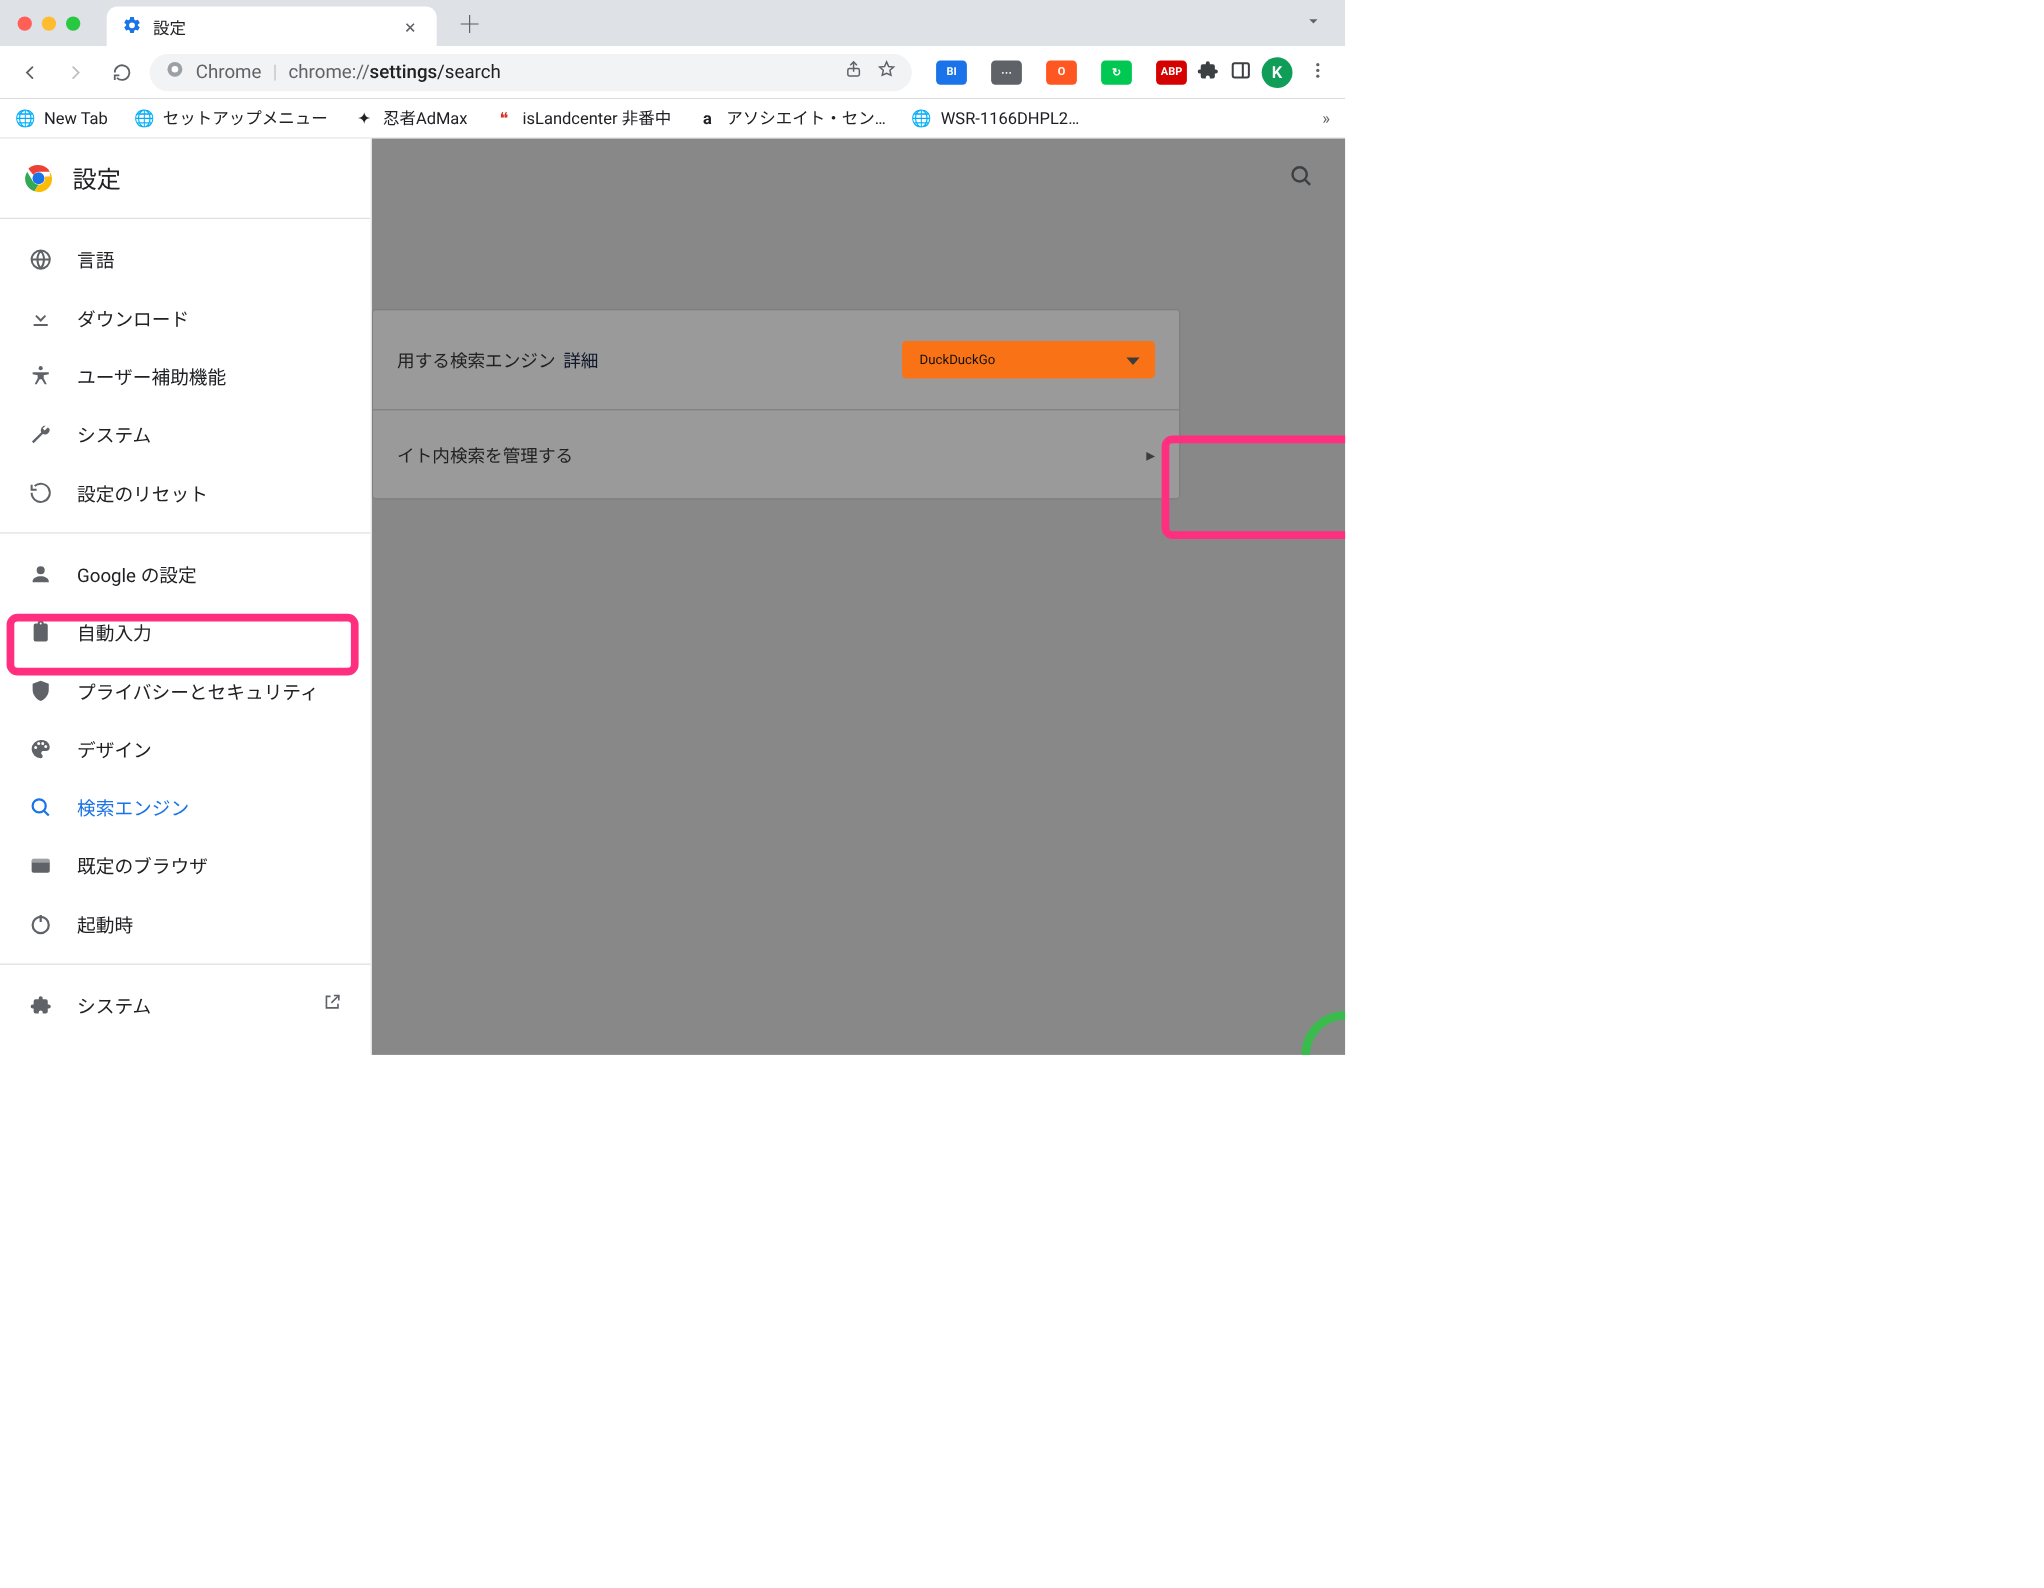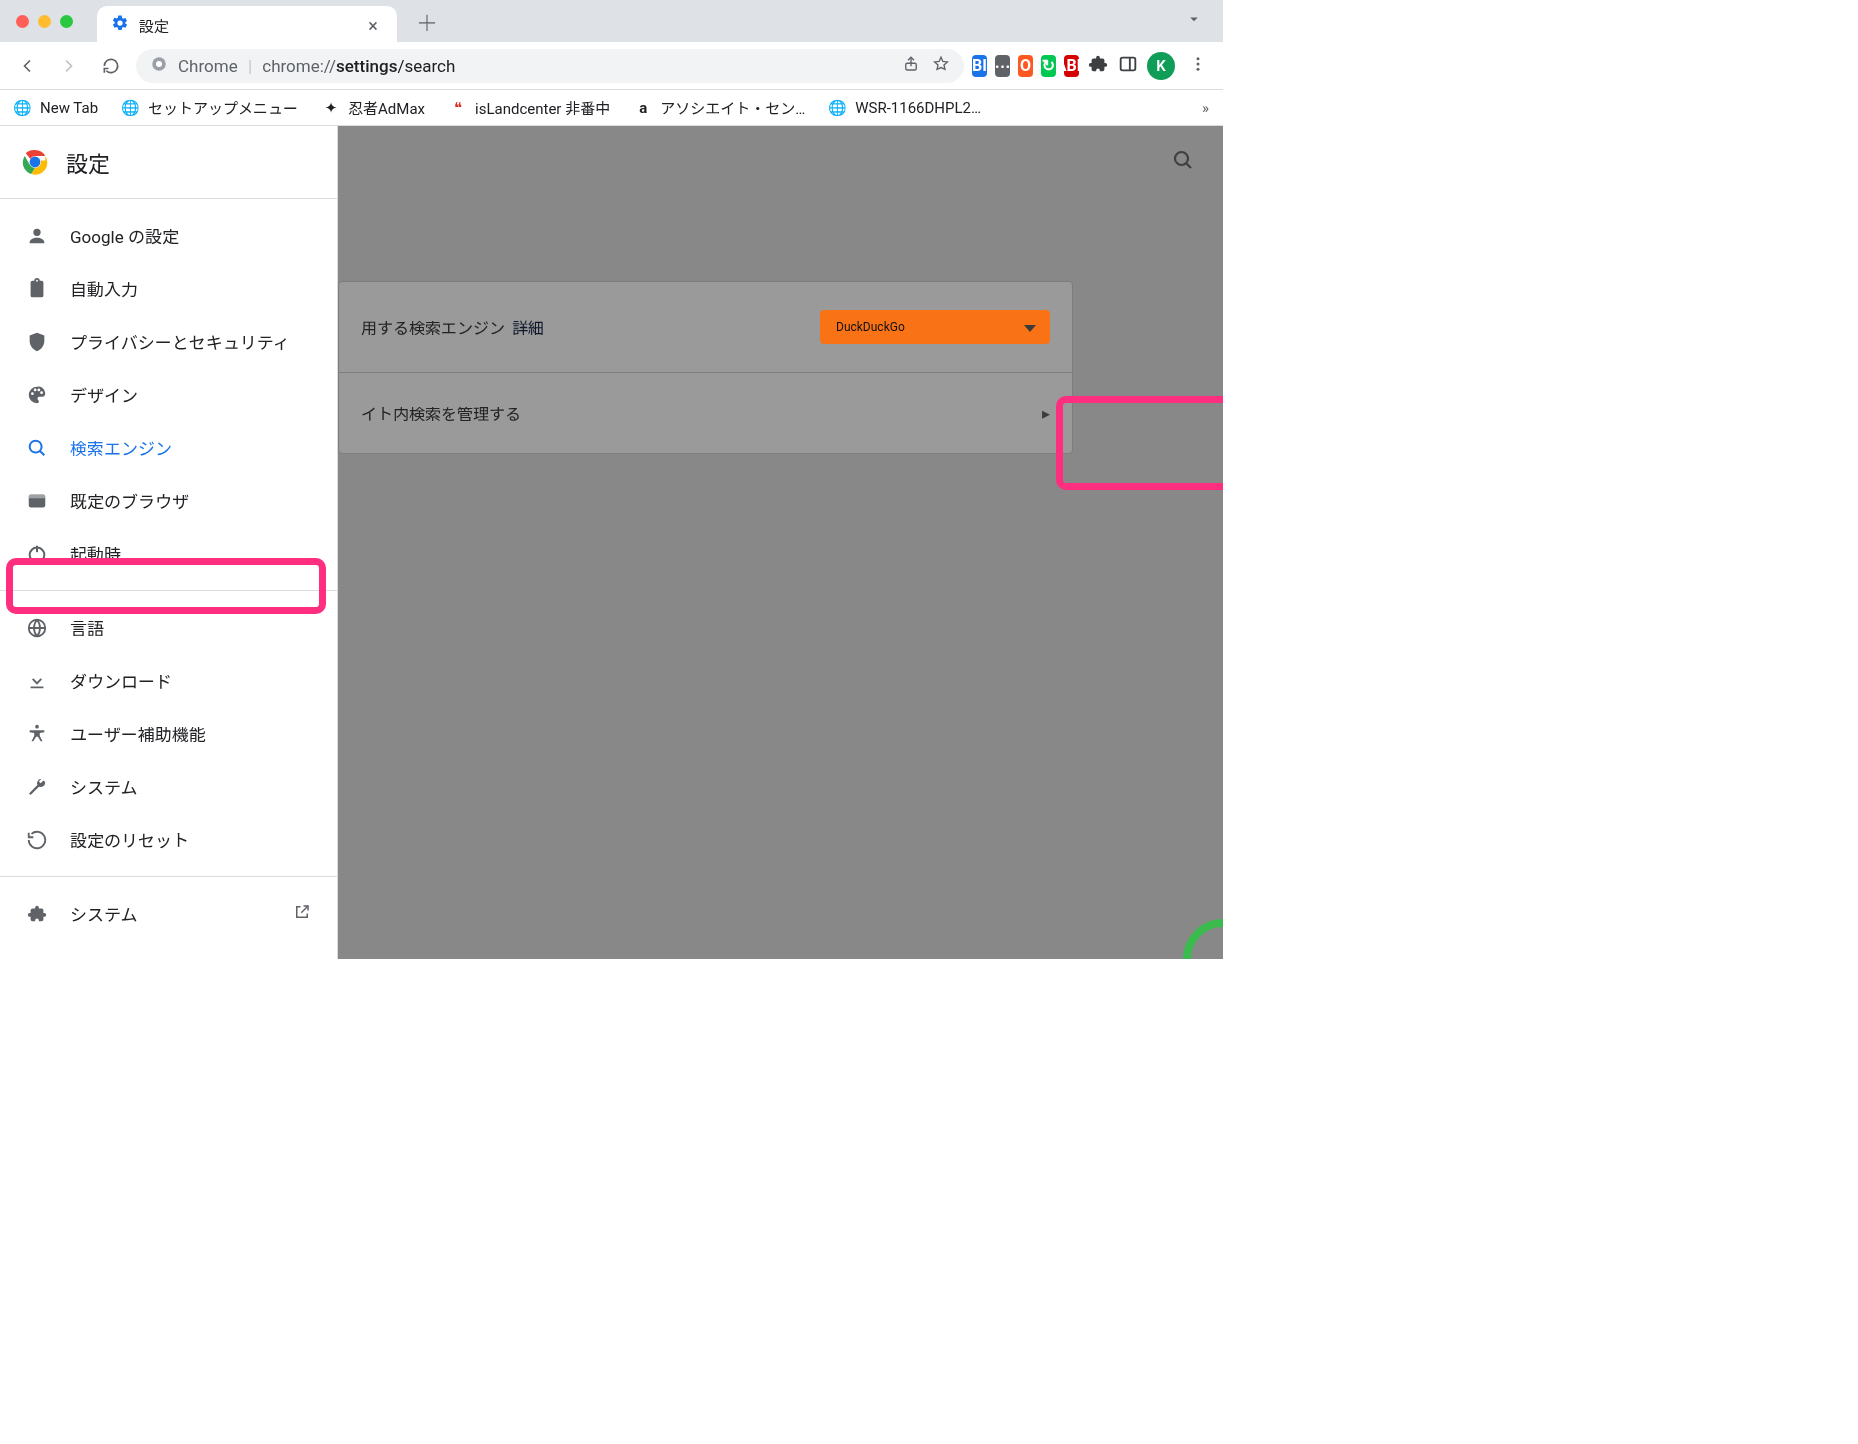--- a/index.html
+++ b/index.html
@@ -93,23 +93,23 @@
   }
   .omnibox .url { color: var(--text); }
   .omnibox .url .scheme { color: var(--muted); }
   .omnibox .url .host { color: var(--text); font-weight: 500; }
   .omnibox .url .path { color: var(--text); }
   .omnibox-actions { margin-left: auto; display: flex; gap: 12px; align-items: center; }
   .omnibox-actions svg { width: 18px; height: 18px; }
 
   .ext-icons { display: flex; gap: 8px; align-items: center; }
   .ext-tile {
-    width: 15px; height: 22px; border-radius: 4px;
+    width: 28px; height: 22px; border-radius: 4px;
     display: flex; align-items: center; justify-content: center;
-    color: #fff; font-size: 16px; font-weight: 700;
+    color: #fff; font-size: 10px; font-weight: 700; margin-left: 14px;
   }
   .avatar {
     width: 28px; height: 28px; border-radius: 50%;
     background: #0f9d58; color: #fff;
     display: flex; align-items: center; justify-content: center;
     font-size: 15px; font-weight: 600;
   }
   .menu-btn { width: 30px; text-align: center; color: #5f6368; }
 
   
@@ -382,20 +382,66 @@
             <path d="M5 13l9.9 17.1A11 11 0 0 0 24 35l-6.8 11A22 22 0 0 1 5 13z" fill="#34a853"></path>
             <path d="M43 13a22 22 0 0 1-25.8 33L24 35a11 11 0 0 0 10.6-14H43z" fill="#fbbc05"></path>
           </svg>
       </span>
       <span class="sidebar-title">設定</span>
     </div>
 
     <div class="sidebar-section">
       <div class="sidebar-row">
         <span class="ic">
+            <svg viewBox="0 0 24 24" fill="none" stroke="currentColor" stroke-width="2">
+              <circle cx="12" cy="12" r="9"></circle>
+              <path d="M3 12h18M12 3a14 14 0 0 1 0 18M12 3a14 14 0 0 0 0 18"></path>
+            </svg>
+          </span>
+        <span>言語</span>
+      </div>
+      <div class="sidebar-row">
+        <span class="ic">
+            <svg viewBox="0 0 24 24" fill="currentColor">
+              <path d="M12 3v10l4-4 1.4 1.4L12 16 6.6 10.4 8 9l4 4V3zM5 18h14v2H5z"></path>
+            </svg>
+          </span>
+        <span>ダウンロード</span>
+      </div>
+      <div class="sidebar-row">
+        <span class="ic">
+            <svg viewBox="0 0 24 24" fill="currentColor">
+              <circle cx="12" cy="4" r="2"></circle>
+              <path d="M4 8h16v2l-5 1v3l3 6h-2l-3-5h-2l-3 5H6l3-6v-3L4 10z"></path>
+            </svg>
+          </span>
+        <span>ユーザー補助機能</span>
+      </div>
+      <div class="sidebar-row">
+        <span class="ic">
+            <svg viewBox="0 0 24 24" fill="currentColor">
+              <path d="M21 7a5 5 0 0 1-6.9 4.6L5 20.7 3.3 19l9.1-9.1A5 5 0 0 1 17 3l-3 3 2 2 3-3a5 5 0 0 1 2 2z"></path>
+            </svg>
+          </span>
+        <span>システム</span>
+      </div>
+      <div class="sidebar-row">
+        <span class="ic">
+            <svg viewBox="0 0 24 24" fill="none" stroke="currentColor" stroke-width="2">
+              <path d="M3 12a9 9 0 1 0 3-6.7"></path>
+              <path d="M3 4v5h5"></path>
+            </svg>
+          </span>
+        <span>設定のリセット</span>
+      </div>
+    </div>
+
+    <div class="sidebar-section">
+      <div class="sidebar-row">
+        <span class="ic">
             <svg viewBox="0 0 24 24" fill="currentColor">
               <path d="M12 12a4 4 0 1 0-4-4 4 4 0 0 0 4 4zm0 2c-4 0-8 2-8 5v1h16v-1c0-3-4-5-8-5z"></path>
             </svg>
           </span>
         <span>Google の設定</span>
       </div>
       <div class="sidebar-row">
         <span class="ic">
             <svg viewBox="0 0 24 24" fill="currentColor">
               <path d="M17 3h-2a3 3 0 0 0-6 0H7a2 2 0 0 0-2 2v14a2 2 0 0 0 2 2h10a2 2 0 0 0 2-2V5a2 2 0 0 0-2-2zm-5-1a1 1 0 1 1-1 1 1 1 0 0 1 1-1z"></path>
@@ -438,66 +484,20 @@
         <span>既定のブラウザ</span>
       </div>
       <div class="sidebar-row">
         <span class="ic">
             <svg viewBox="0 0 24 24" fill="none" stroke="currentColor" stroke-width="2.2">
               <circle cx="12" cy="13" r="8"></circle>
               <path d="M12 3v7"></path>
             </svg>
           </span>
         <span>起動時</span>
-      </div>
-    </div>
-
-    <div class="sidebar-section">
-      <div class="sidebar-row">
-        <span class="ic">
-            <svg viewBox="0 0 24 24" fill="none" stroke="currentColor" stroke-width="2">
-              <circle cx="12" cy="12" r="9"></circle>
-              <path d="M3 12h18M12 3a14 14 0 0 1 0 18M12 3a14 14 0 0 0 0 18"></path>
-            </svg>
-          </span>
-        <span>言語</span>
-      </div>
-      <div class="sidebar-row">
-        <span class="ic">
-            <svg viewBox="0 0 24 24" fill="currentColor">
-              <path d="M12 3v10l4-4 1.4 1.4L12 16 6.6 10.4 8 9l4 4V3zM5 18h14v2H5z"></path>
-            </svg>
-          </span>
-        <span>ダウンロード</span>
-      </div>
-      <div class="sidebar-row">
-        <span class="ic">
-            <svg viewBox="0 0 24 24" fill="currentColor">
-              <circle cx="12" cy="4" r="2"></circle>
-              <path d="M4 8h16v2l-5 1v3l3 6h-2l-3-5h-2l-3 5H6l3-6v-3L4 10z"></path>
-            </svg>
-          </span>
-        <span>ユーザー補助機能</span>
-      </div>
-      <div class="sidebar-row">
-        <span class="ic">
-            <svg viewBox="0 0 24 24" fill="currentColor">
-              <path d="M21 7a5 5 0 0 1-6.9 4.6L5 20.7 3.3 19l9.1-9.1A5 5 0 0 1 17 3l-3 3 2 2 3-3a5 5 0 0 1 2 2z"></path>
-            </svg>
-          </span>
-        <span>システム</span>
-      </div>
-      <div class="sidebar-row">
-        <span class="ic">
-            <svg viewBox="0 0 24 24" fill="none" stroke="currentColor" stroke-width="2">
-              <path d="M3 12a9 9 0 1 0 3-6.7"></path>
-              <path d="M3 4v5h5"></path>
-            </svg>
-          </span>
-        <span>設定のリセット</span>
       </div>
     </div>
 
     <div class="sidebar-section" style="border-bottom:0">
       <div class="sidebar-row">
         <span class="ic">
             <svg viewBox="0 0 24 24" fill="currentColor">
               <path d="M20 11h-1V8a2 2 0 0 0-2-2h-3V5a2 2 0 1 0-4 0v1H7a2 2 0 0 0-2 2v3H4a2 2 0 1 0 0 4h1v3a2 2 0 0 0 2 2h3v-1a2 2 0 1 1 4 0v1h3a2 2 0 0 0 2-2v-3h1a2 2 0 1 0 0-4z"></path>
             </svg>
           </span>

